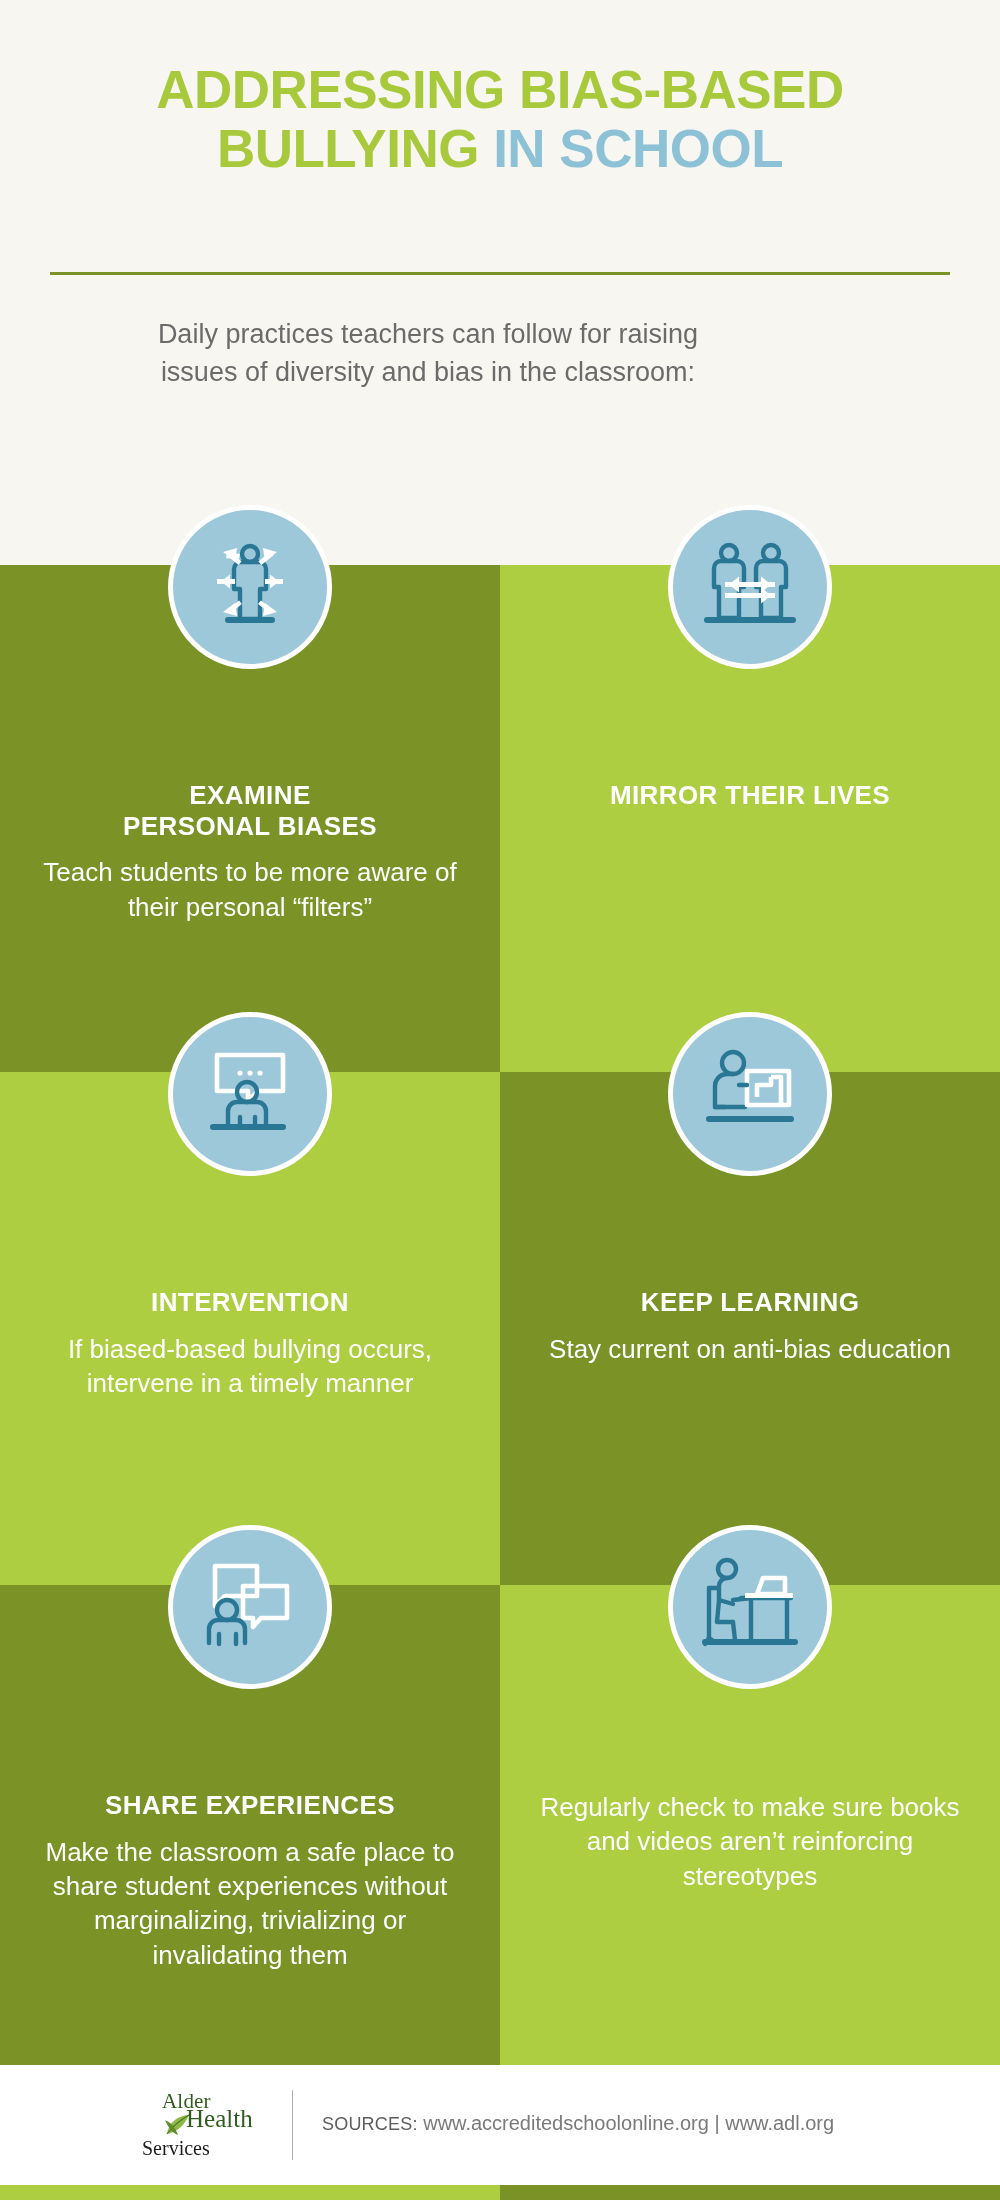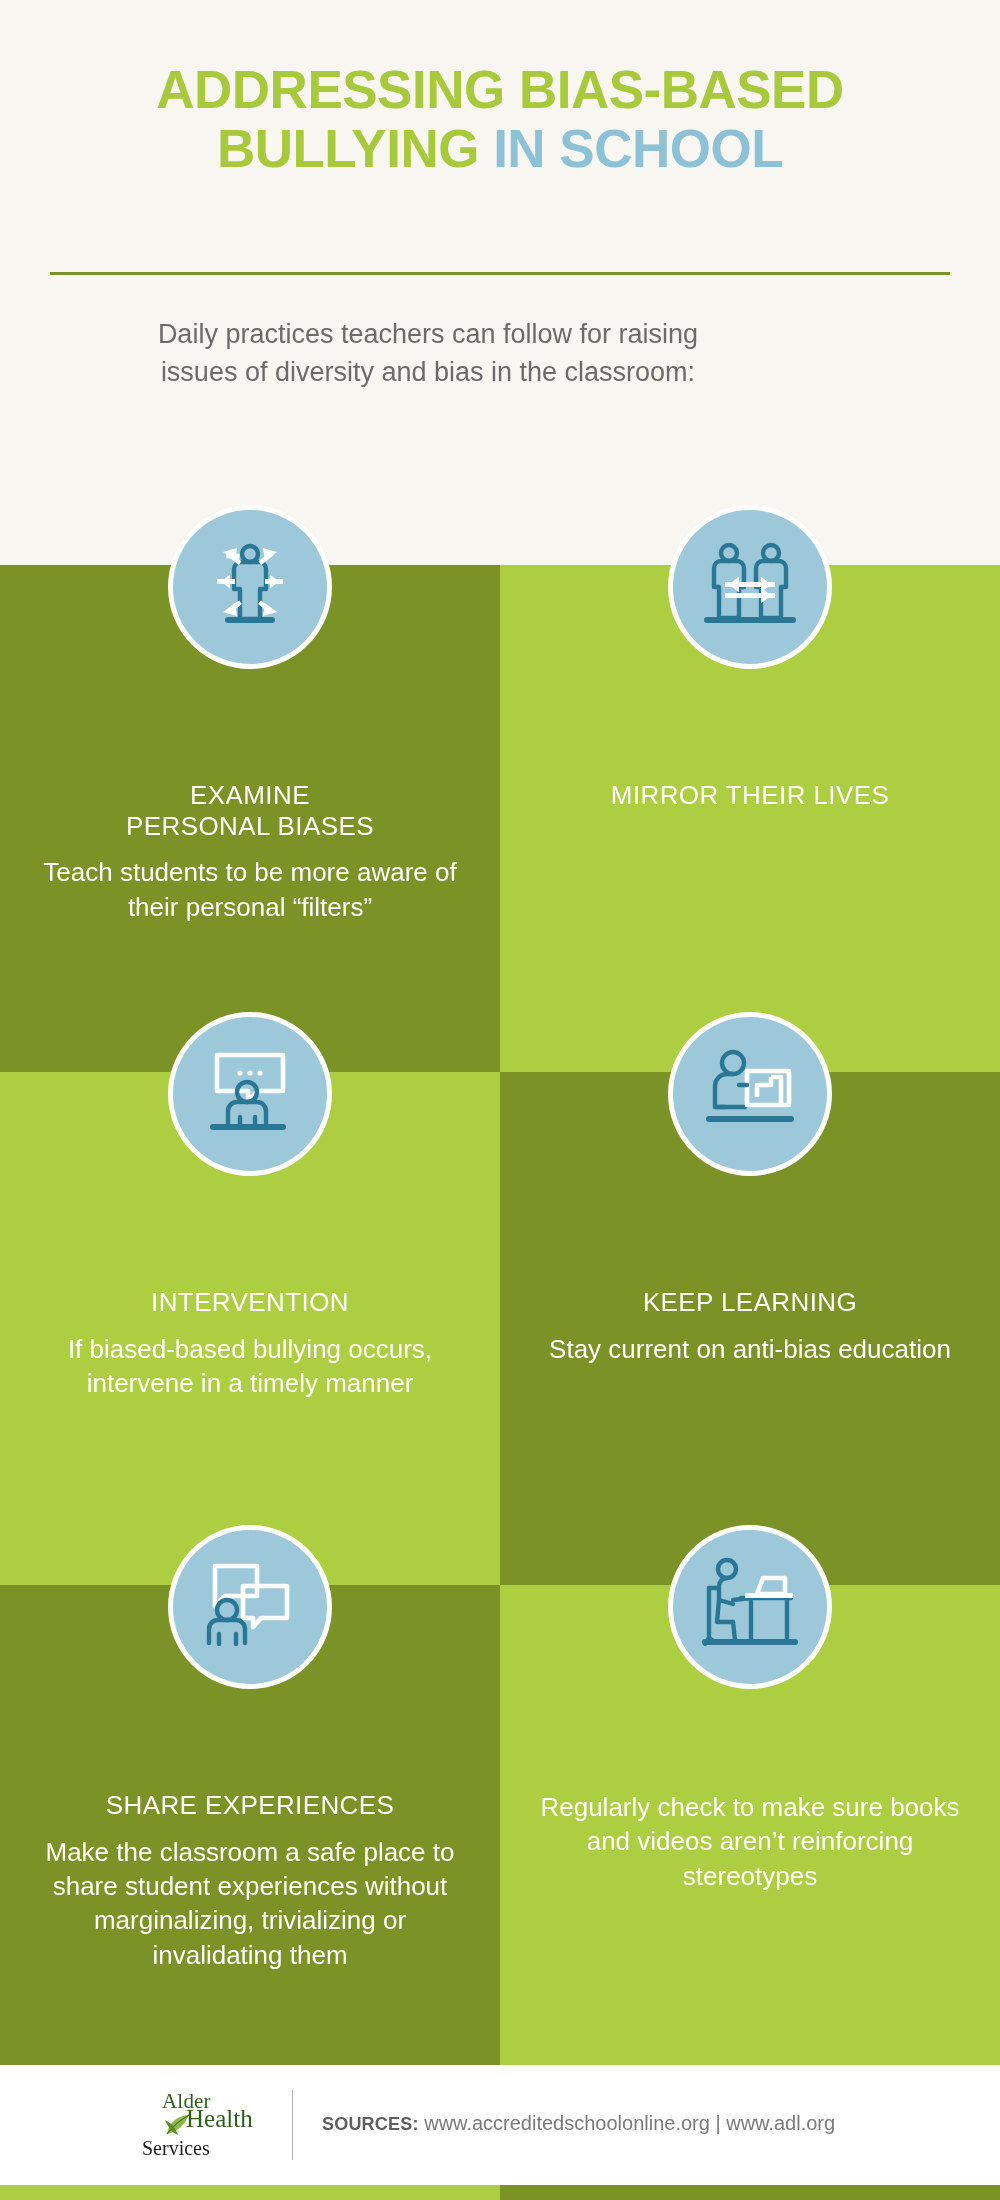--- a/index.html
+++ b/index.html
@@ -95,21 +95,21 @@
     left: 34px;
     right: 34px;
   }
   .r1 .cell-body { top: 215px; }
   .r2 .cell-body { top: 215px; }
   .r3 .cell-body { top: 205px; }
 
   .cell-title {
     color: #ffffff;
     font-size: 26px;
-    font-weight: normal;
+    font-weight: bold;
     letter-spacing: 0.4px;
     line-height: 1.18;
     margin-bottom: 14px;
   }
   .cell-desc {
     color: #ffffff;
     font-size: 26px;
     font-weight: 400;
     line-height: 1.32;
   }
@@ -188,21 +188,21 @@
   .sources {
     position: absolute;
     left: 322px;
     top: 47px;
     font-size: 20px;
     color: #7a7a7a;
     white-space: nowrap;
   }
   .sources b {
     color: #5e5e5e;
-    font-weight: bold;
+    font-weight: normal;
     font-size: 18px;
     letter-spacing: 0.2px;
   }
 
   
   .bottom-bar {
     position: absolute;
     top: 2185px;
     left: 0;
     width: 1000px;

